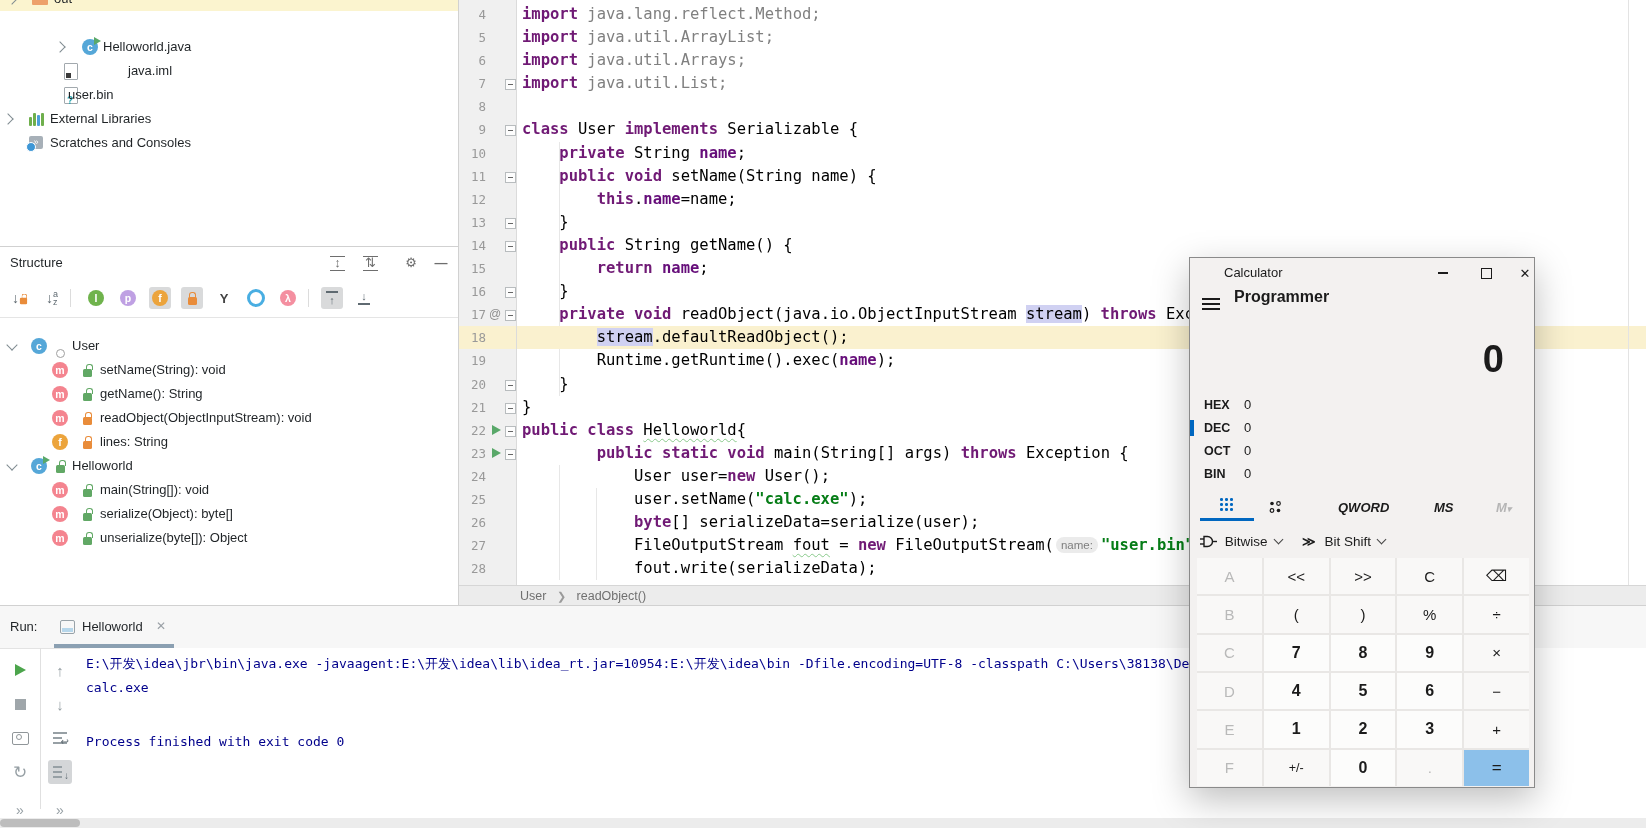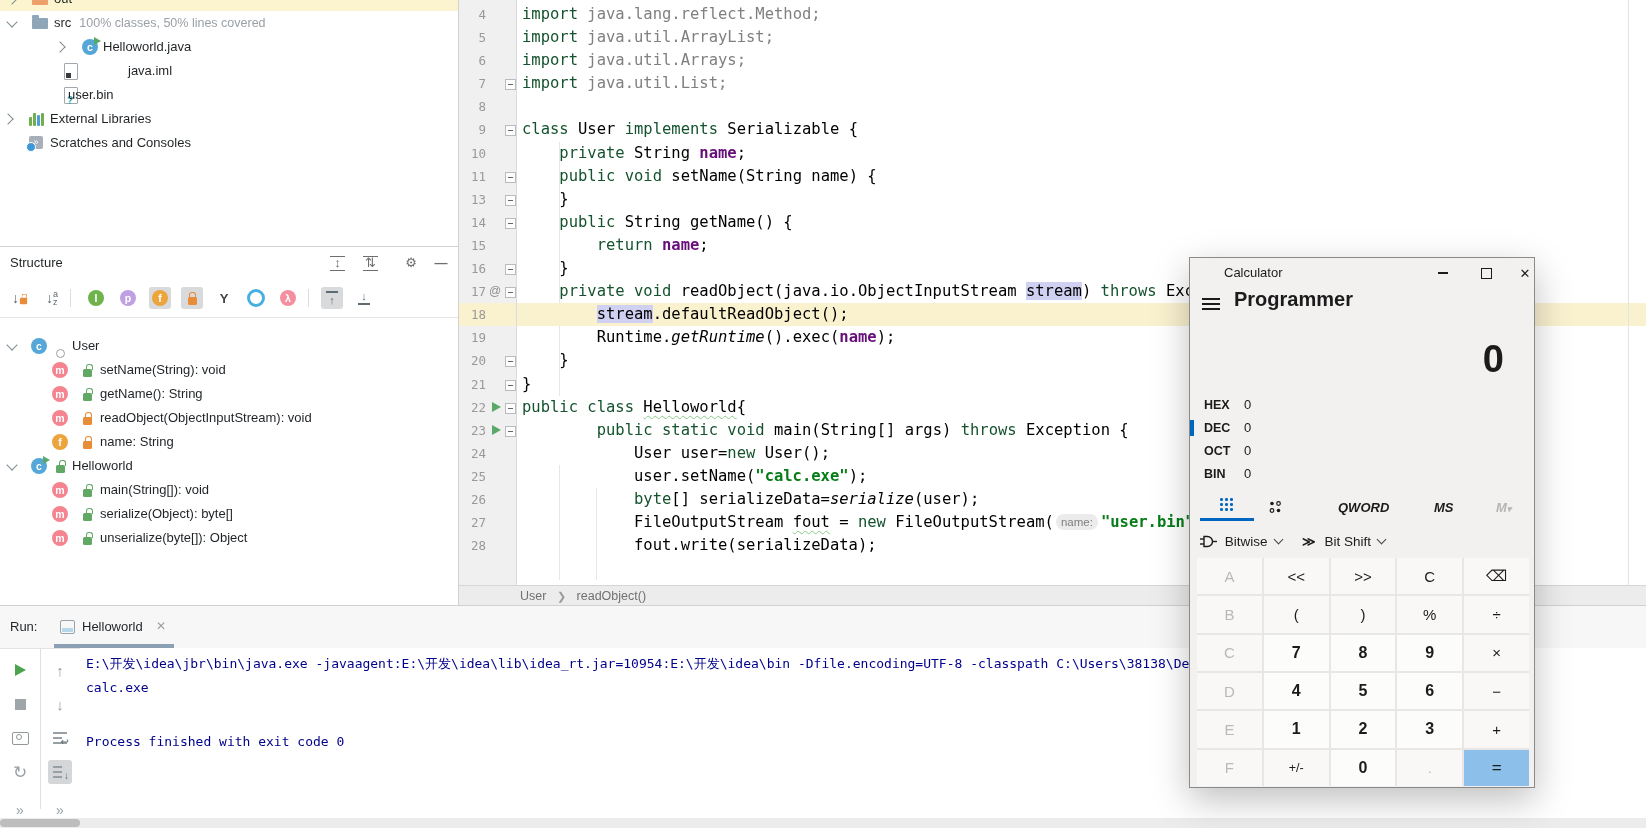--- a/index.html
+++ b/index.html
@@ -73,25 +73,25 @@
   .lnum{position:absolute;left:0;top:0;width:28px;text-align:right;font-family:"DejaVu Sans Mono",monospace;
     font-size:12.5px;line-height:23.1px;color:#999;}
   .mark{position:absolute;left:31px;top:0;width:16px;height:23.1px;}
   .mark .at{font-size:12px;color:#8e8e8e;line-height:23.1px;}
   .mark .runtri{position:absolute;top:6.5px;left:3px;width:0;height:0;border-top:5px solid transparent;
     border-bottom:5px solid transparent;border-left:9px solid #59a869;}
   .foldbox{position:absolute;left:47px;top:7px;width:9px;height:9px;border:1px solid #b8bcbe;background:#fdfdfd;}
   .foldbox:after{content:'';position:absolute;left:2px;top:4px;width:5px;height:1px;background:#666;}
   .codetext{position:absolute;left:64px;top:0;white-space:pre;font-family:"DejaVu Sans Mono",monospace;
     font-size:15.5px;line-height:23.1px;color:#000;}
-  .tk-kw{color:#14532d;font-weight:normal;}
+  .tk-kw{color:#701a75;font-weight:bold;}
   .tk-gr{color:#808080;}
   .tk-fd{color:#660e7a;font-weight:bold;}
   .tk-st{color:#067d17;font-weight:bold;}
-  .tk-it{font-style:italic;}
+  .tk-it{}
   .tk-hl{background:#d0d1f2;}
   .tk-sq{text-decoration:underline;text-decoration-style:wavy;text-decoration-color:#89c98b;
     text-decoration-thickness:1px;text-underline-offset:3px;}
   .tk-hint{display:inline-block;background:#ebebeb;color:#7e7e7e;font-family:"Liberation Sans",sans-serif;
     font-size:11.5px;border-radius:8px;padding:0 5px;margin:0 3px 0 2px;line-height:16px;vertical-align:1px;}
   #margin-line{position:absolute;left:1170px;top:0;width:1px;height:585px;background:#e3e3e3;}
 
   #breadcrumb-bar{left:458px;top:585px;width:1188px;height:20px;background:#ececec;border-top:1px solid #d6d6d6;
     font-size:12.5px;line-height:20px;color:#707070;}
   #breadcrumb-bar .sep{color:#9a9a9a;margin:0 7px;font-size:11px;}
@@ -127,21 +127,21 @@
   
   #calculator{left:1189px;top:257px;width:346px;height:531px;background:#f3f1f0;border:1px solid #8a8a8a;
     box-shadow:0 12px 34px rgba(0,0,0,0.25);box-sizing:border-box;color:#1b1b1b;}
   #calc-titlebar{position:absolute;left:12px;top:0;width:100%;height:30px;}
   #calc-title{position:absolute;left:22px;top:0;height:30px;line-height:30px;font-size:13px;}
   .calc-winbtn{position:absolute;top:0;width:34px;height:30px;display:flex;align-items:center;justify-content:center;}
   .minbar{width:10px;height:1.5px;background:#1b1b1b;}
   .maxbox{width:9px;height:9px;border:1.3px solid #1b1b1b;}
   #calc-hamburger{position:absolute;left:12px;top:40px;width:18px;height:14px;}
   #calc-hamburger i{position:absolute;left:0;width:18px;height:2px;background:#1b1b1b;}
-  #calc-mode{position:absolute;left:44px;top:30px;font-size:20px;font-weight:700;}
+  #calc-mode{position:absolute;left:44px;top:30px;font-size:16px;font-weight:700;}
   #calc-display{position:absolute;right:30px;top:80px;font-size:38px;font-weight:600;}
   .radix-row{position:absolute;left:0;width:200px;height:22px;}
   .radix-row .rlabel{position:absolute;left:14px;font-size:12.5px;font-weight:700;line-height:22px;}
   .radix-row .rvalue{position:absolute;left:54px;font-size:13px;line-height:22px;}
   .radix-accent{position:absolute;left:0;width:4px;height:16px;background:#0067c0;}
   .calc-toggle{position:absolute;top:236px;height:28px;font-size:13px;font-weight:600;line-height:28px;font-style:italic;}
   .dotgrid{position:absolute;left:30px;top:240px;width:13px;height:13px;}
   .dotgrid i{position:absolute;width:2.6px;height:2.6px;border-radius:50%;background:#0067c0;}
   #kp-underline{position:absolute;left:10px;top:260px;width:54px;height:3px;background:#0067c0;}
   #calc-bitwise-row{position:absolute;left:0;top:272px;width:100%;height:24px;font-size:13.5px;line-height:24px;}
@@ -159,25 +159,20 @@
 <body>
 
 <div id="screen">
 
   <div class="abs" id="project-panel">
       <div class="tree-row sel" style="top: -13px;">
         <span class="chev r" style="left: 8px;"></span>
         <span class="folder out" style="left: 32px;"></span>
         <span class="tree-label" style="left: 54px;">out</span>
       </div>
-      <div class="tree-row" style="top: 11px;">
-        <span class="chev d" style="left: 8px;"></span>
-        <span class="folder src" style="left: 32px;"></span>
-        <span class="tree-label" style="left: 54px;">src<span class="tree-suffix">100% classes, 50% lines covered</span></span>
-      </div>
       <div class="tree-row" style="top: 35px;">
         <span class="chev r" style="left: 56px;"></span>
         <span class="ball cls" style="left: 82px;">c<span class="runmark"></span></span>
         <span class="tree-label" style="left: 103px;">Helloworld.java</span>
       </div>
       <div class="tree-row" style="top: 59px;">
         <span class="ficon iml" style="left: 64px;"></span>
         <span class="tree-label" style="left: 84px; padding-left: 44px;">java.iml</span>
       </div>
       <div class="tree-row" style="top: 83px;">
@@ -271,21 +266,21 @@
           <span class="tree-label" style="left: 100px;">getName(): String</span>
         </div>
         <div class="tree-row" style="top: 159px;">
           <span class="ball mth" style="left: 52px;">m</span>
           <span class="visslot" style="left: 83px;"><span class="lk"></span></span>
           <span class="tree-label" style="left: 100px;">readObject(ObjectInputStream): void</span>
         </div>
         <div class="tree-row" style="top: 183px;">
           <span class="ball fld" style="left: 52px;">f</span>
           <span class="visslot" style="left: 83px;"><span class="lk"></span></span>
-          <span class="tree-label" style="left: 100px;">name: String</span>
+          <span class="tree-label" style="left: 100px;">lines: String</span>
         </div>
         <div class="tree-row" style="top: 207px;">
           <span class="chev d" style="left: 8px;"></span>
           <span class="ball cls" style="left: 31px;">c<span class="runmark"></span></span>
           <span class="visslot" style="left: 56px;"><span class="lk pub"></span></span>
           <span class="tree-label" style="left: 72px;">Helloworld</span>
         </div>
         <div class="tree-row" style="top: 231px;">
           <span class="ball mth" style="left: 52px;">m</span>
           <span class="visslot" style="left: 83px;"><span class="lk pub"></span></span>
@@ -337,20 +332,24 @@
           <span class="codetext"><span class="tk-kw">class</span><span> User </span><span class="tk-kw">implements</span><span> Serializable {</span></span>
         </div>
         <div class="code-row">
           <span class="lnum">10</span>
           <span class="codetext"><span>    </span><span class="tk-kw">private</span><span> String </span><span class="tk-fd">name</span><span>;</span></span>
         </div>
         <div class="code-row">
           <span class="lnum">11</span>
           <span class="foldbox"></span>
           <span class="codetext"><span>    </span><span class="tk-kw">public</span><span> </span><span class="tk-kw">void</span><span> setName(String name) {</span></span>
+        </div>
+        <div class="code-row">
+          <span class="lnum">12</span>
+          <span class="codetext"><span>        </span><span class="tk-kw">this</span><span>.</span><span class="tk-fd">name</span><span>=name;</span></span>
         </div>
         <div class="code-row">
           <span class="lnum">13</span>
           <span class="foldbox"></span>
           <span class="codetext"><span>    }</span></span>
         </div>
         <div class="code-row">
           <span class="lnum">14</span>
           <span class="foldbox"></span>
           <span class="codetext"><span>    </span><span class="tk-kw">public</span><span> String getName() {</span></span>

